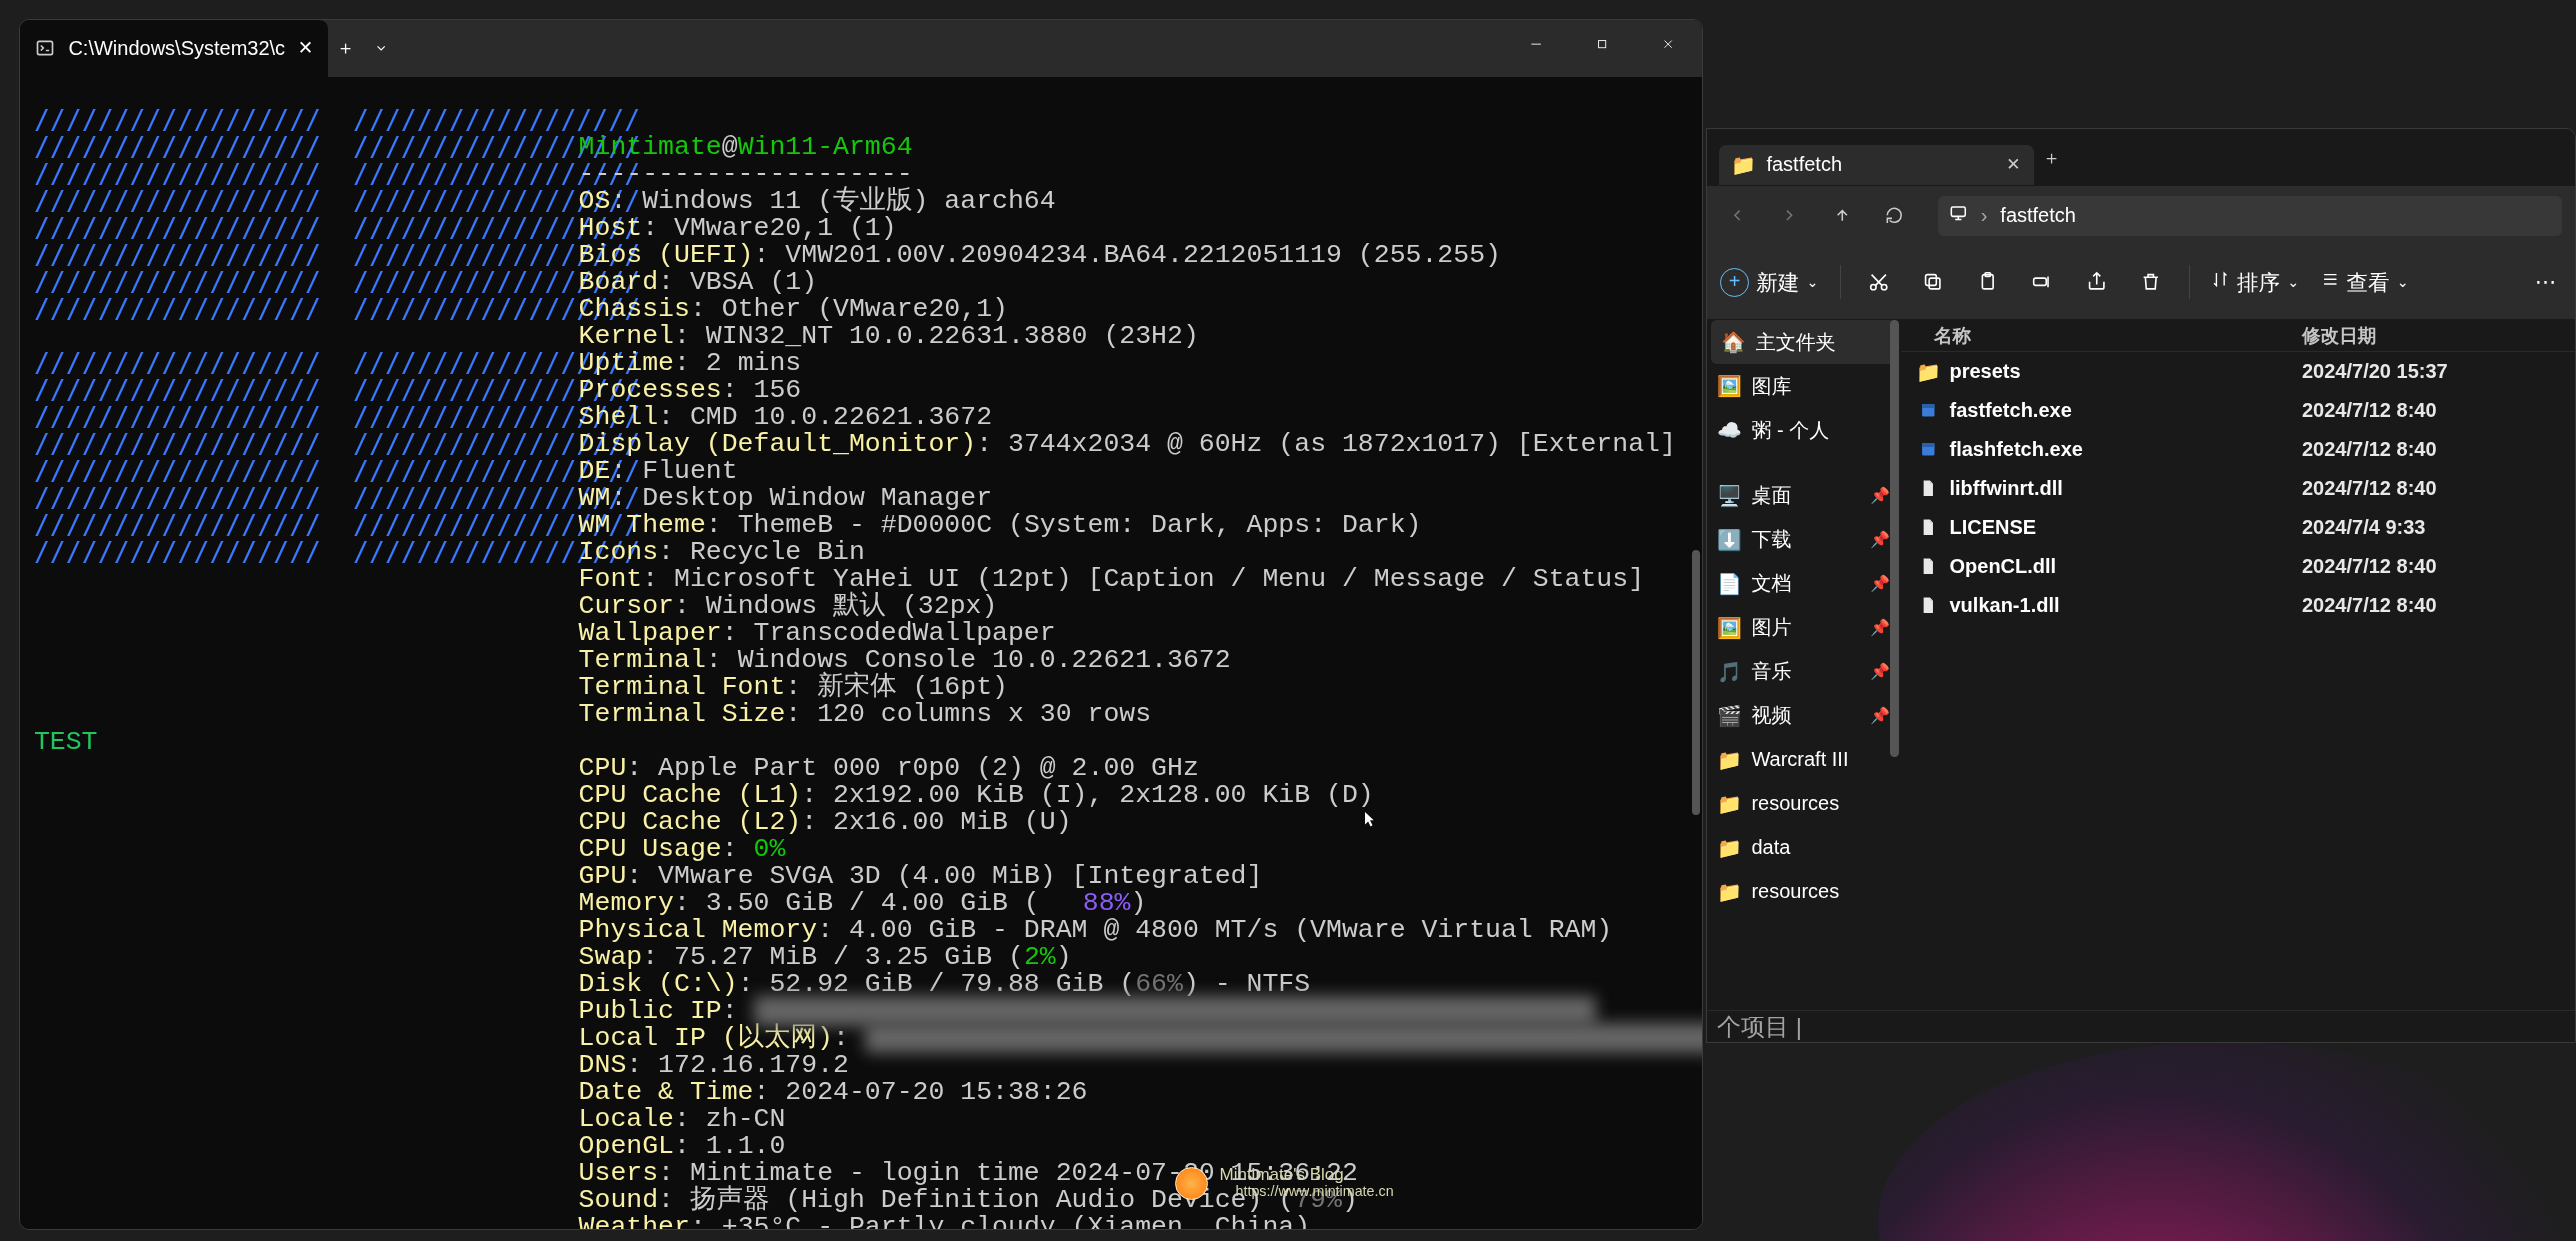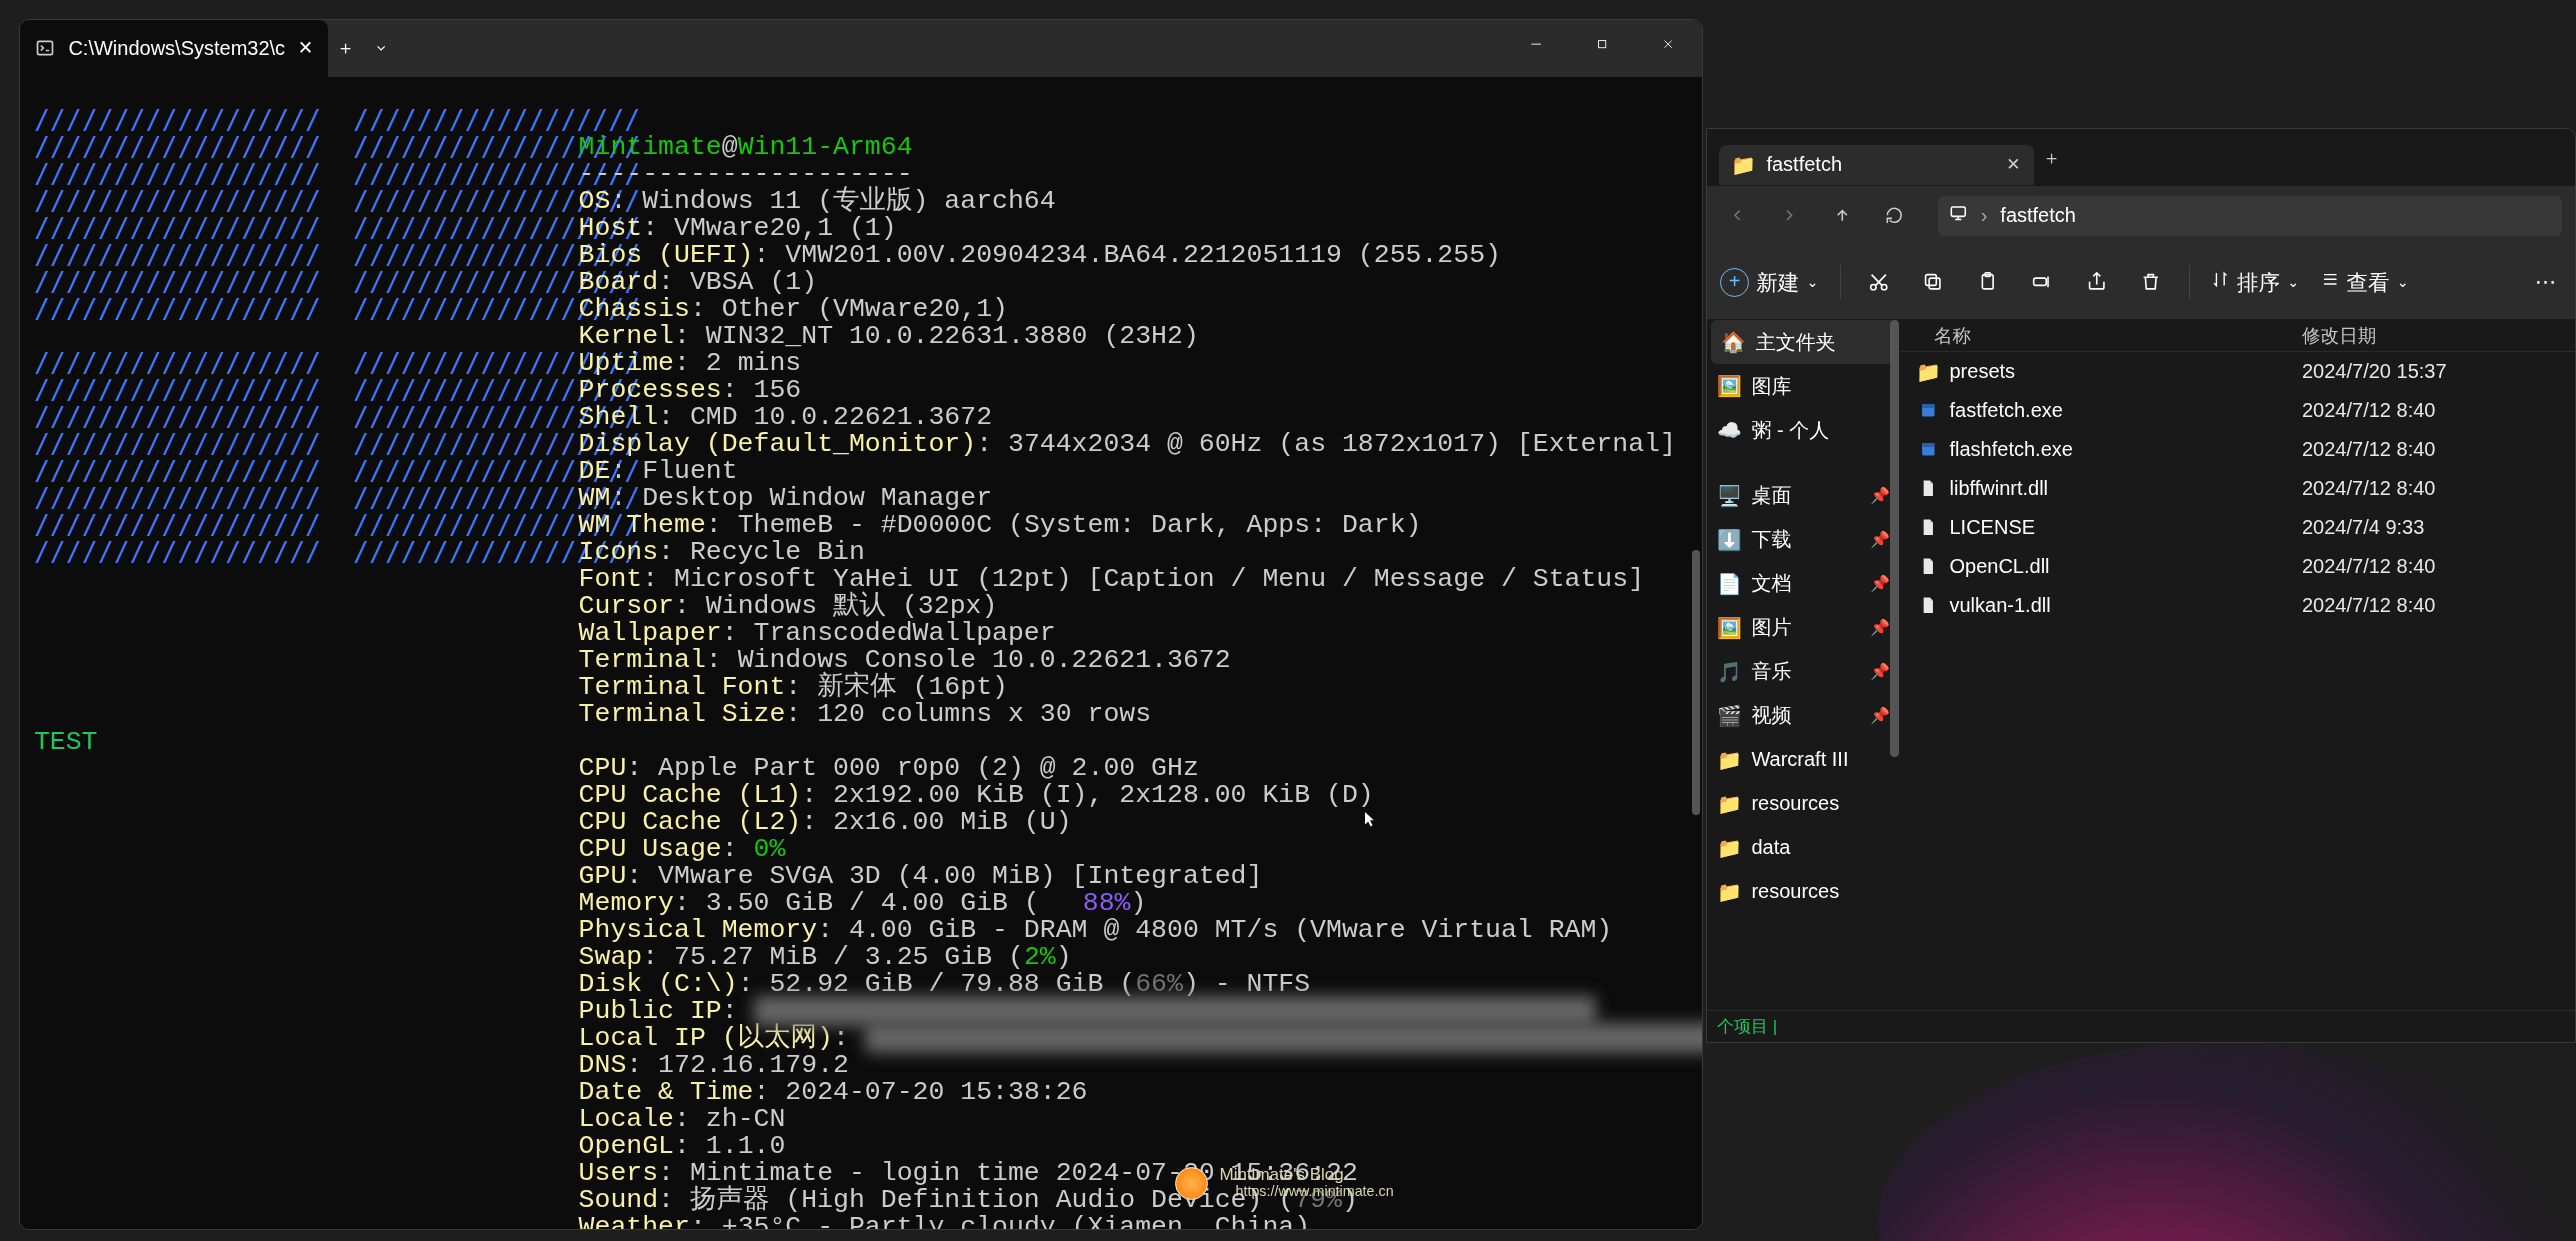--- a/index.html
+++ b/index.html
@@ -230,21 +230,21 @@
 .side-item.active { background: #2d2d2d; border-radius: 5.7px; margin: 0 4.3px; }
 .side-item .ic { width: 24.4px; text-align: center; font-size: 20px; }
 .side-item .pin { margin-left: auto; font-size: 16px; color: #ddd; }
 .side-scroll {
   position: absolute; right: 1.4px; top: 0;
   width: 8.6px; height: 437px;
   background: #555; border-radius: 4.3px;
 }
 .exp-main {
   flex: 1;
-  display: flex; flex-direction: column;
+  display: flex; flex-direction: column; font-weight: bold;
 }
 .col-head {
   height: 32px;
   display: flex; align-items: center;
   border-bottom: 0.7px solid #2a2a2a;
   color: #c5c5c5; font-size: 18.6px;
 }
 .col-head .c1 { width: 401px; padding-left: 33px; }
 .col-head .c2 { width: 229px; }
 .file-row {
@@ -254,21 +254,21 @@
 }
 .file-row .c1 { width: 401px; padding-left: 17px; display: flex; align-items: center; gap: 10px; }
 .file-row .c2 { width: 229px; color: #e8e8e8; }
 .fic { width: 21.5px; height: 21.5px; display: flex; align-items: center; justify-content: center; }
 .fic.folder { color: #ffd766; }
 .fic.exe { color: #6aa9ff; }
 .fic.file { color: #e0e0e0; }
 .exp-status {
   height: 32px;
   border-top: 0.7px solid #2a2a2a;
-  color: #22c55e; font-size: 17px;
+  color: #a3a3a3; font-size: 24px;
   padding: 0 10px;
   display: flex; align-items: center;
 }
 
 
 .bg-ring {
   position: absolute;
   left: 1878px; top: 1042px;
   width: 695px; height: 358px;
   background: radial-gradient(circle at 40% 110%, #ff6a00 0%, #8a1a5a 30%, #2b1b35 60%, transparent 80%);

